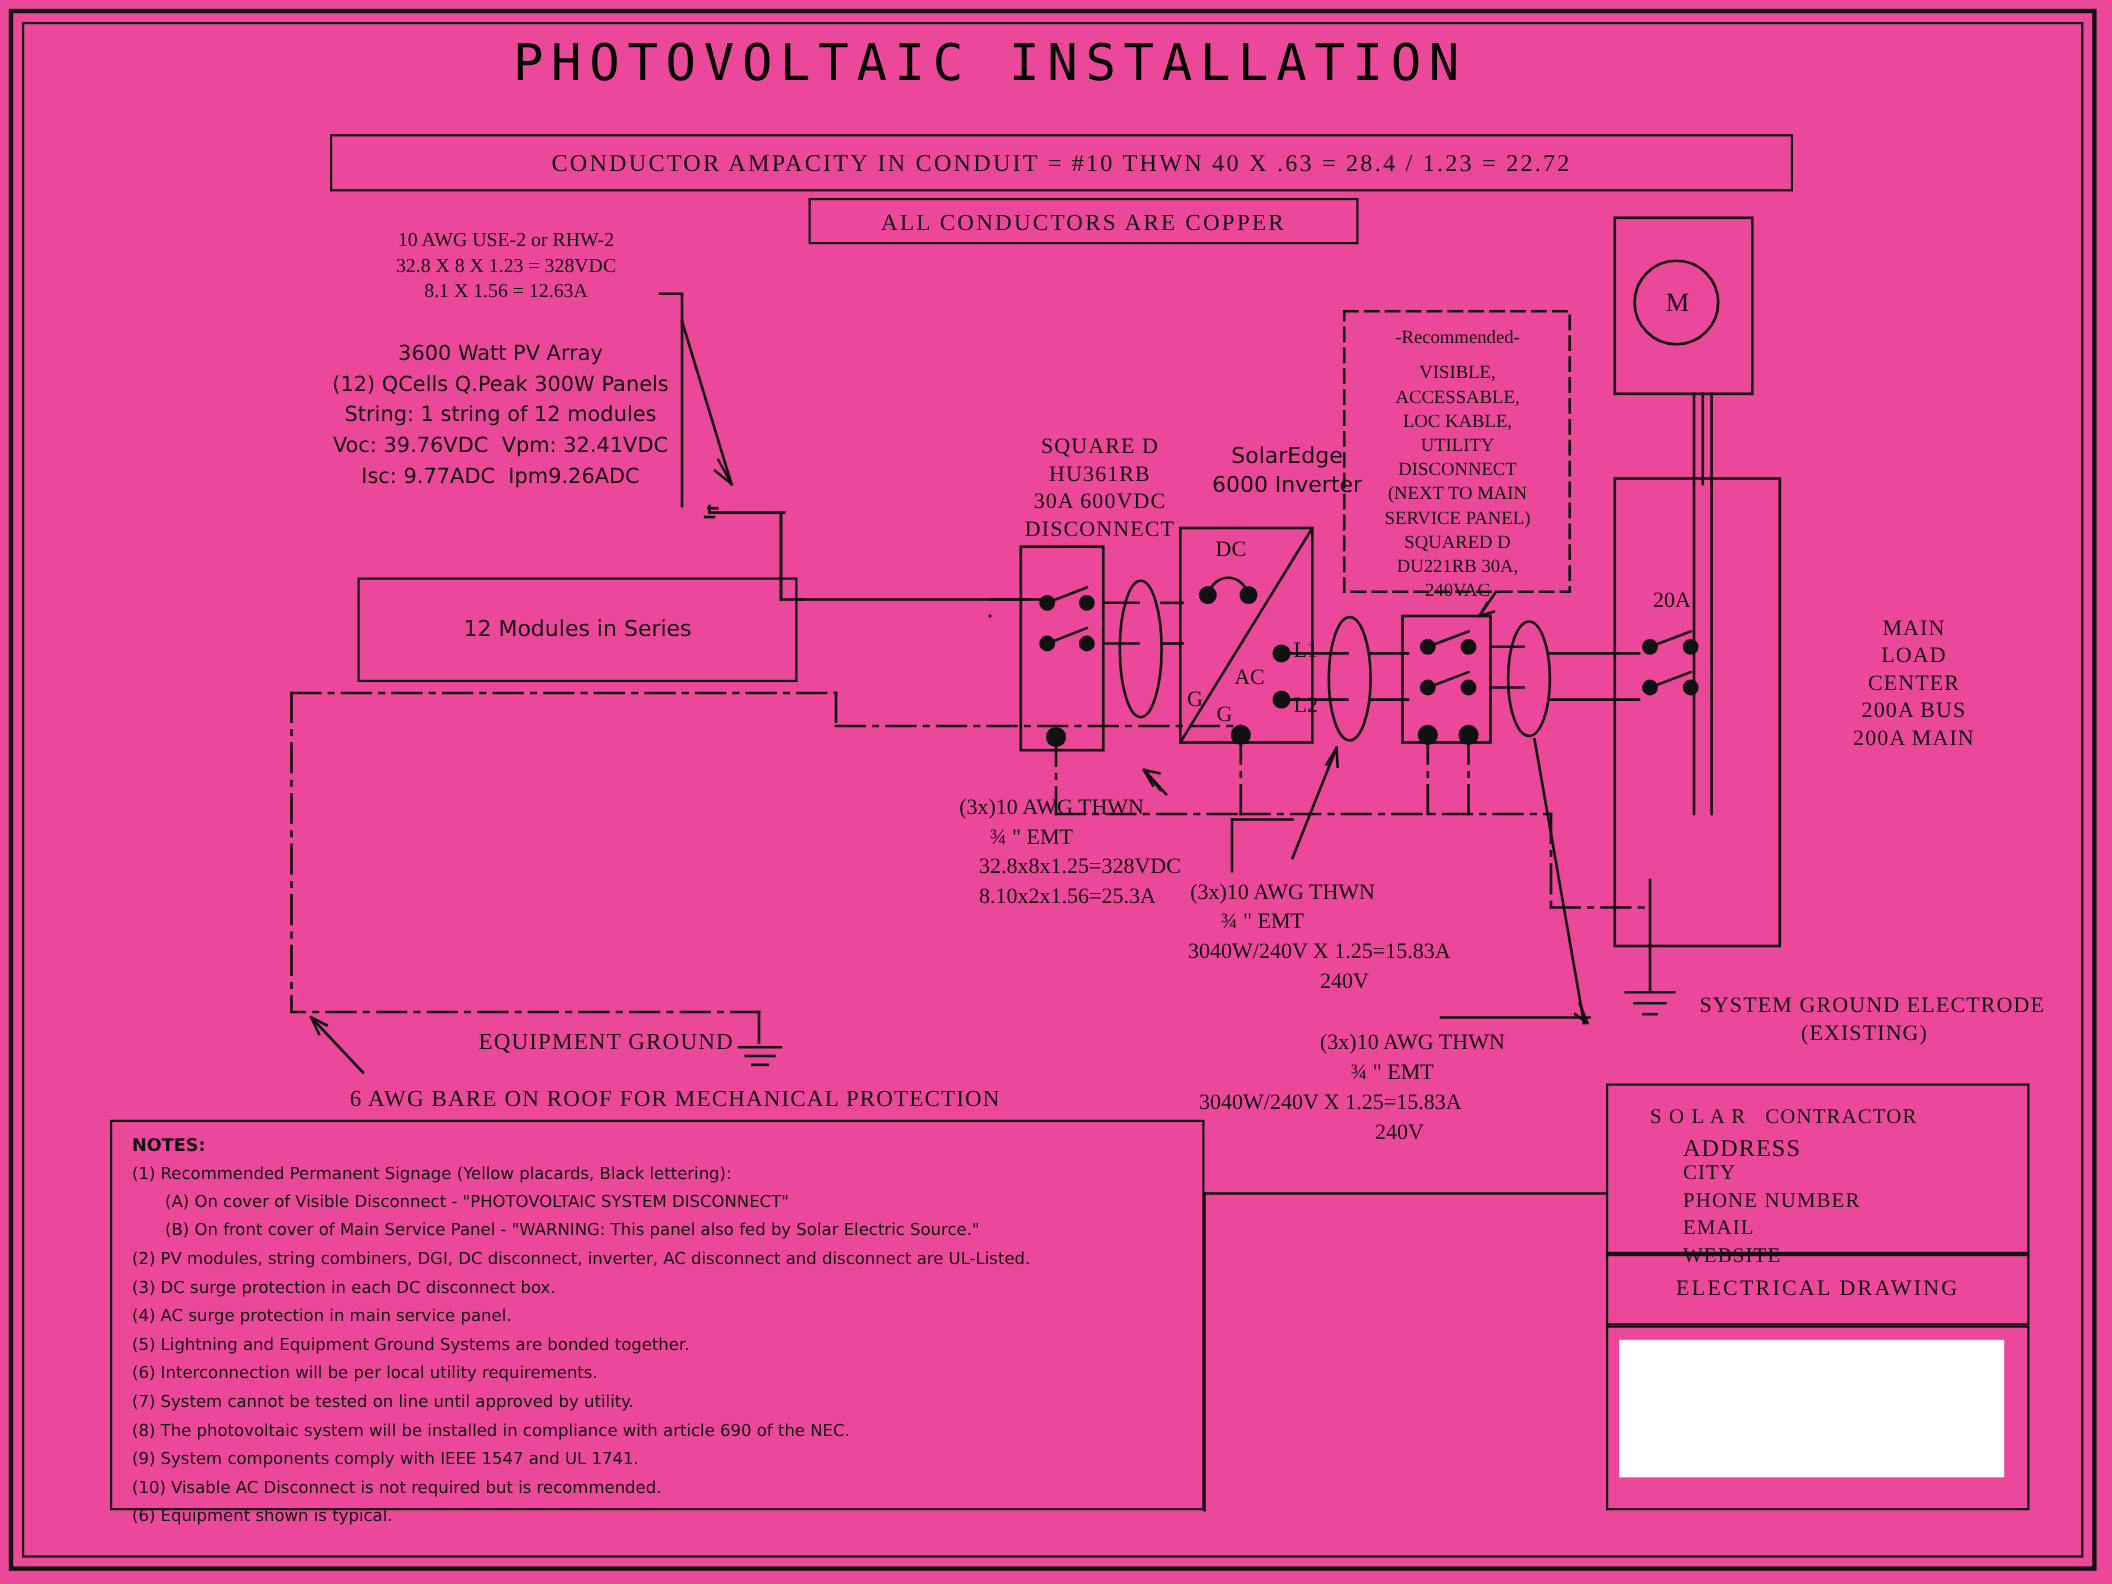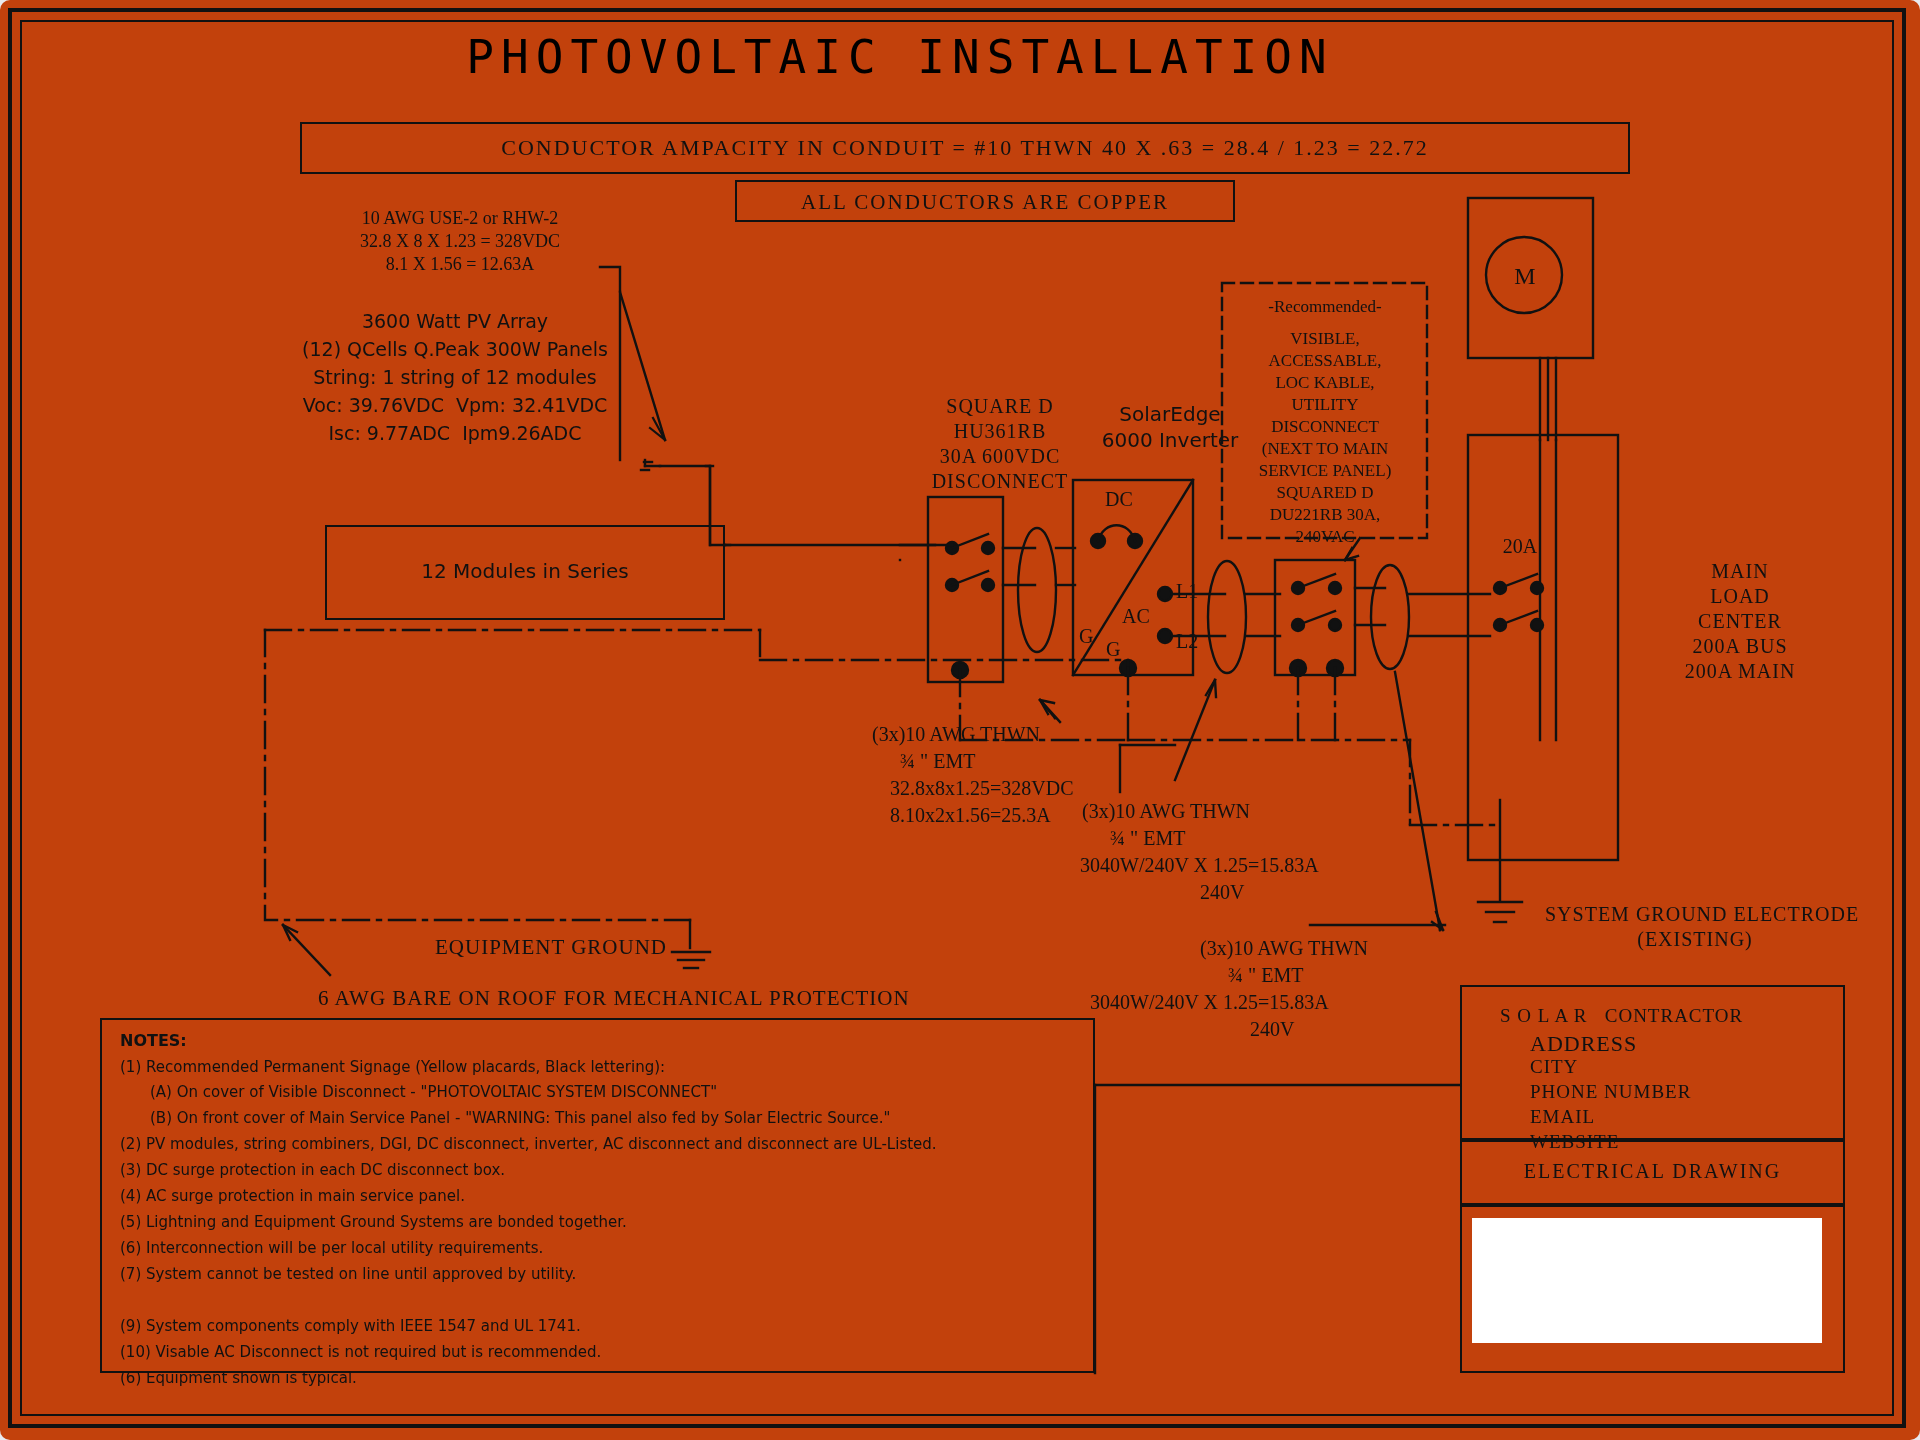--- a/index.html
+++ b/index.html
@@ -1,17 +1,17 @@
 <!DOCTYPE html>
 <html><head>
 <meta charset="utf-8">
 <style>
   html,body{margin:0;padding:0;background:#e9e9ee;}
   body{width:1920px;height:1440px;font-family:"DejaVu Sans",sans-serif;}
-  #sheet{position:relative;width:1920px;height:1440px;background:#c2410c;overflow:hidden;border-radius:10px;}
+  #sheet{position:relative;width:1920px;height:1440px;background:#ec4899;overflow:hidden;}
   .border-outer{position:absolute;left:8px;top:8px;width:1898px;height:1420px;border:4px solid #111;box-sizing:border-box;}
   .border-inner{position:absolute;left:20px;top:20px;width:1874px;height:1396px;border:2px solid #111;box-sizing:border-box;}
   .abs{position:absolute;}
   .txt{position:absolute;color:#111;white-space:pre;line-height:1.18;}
   .mono{font-family:Liberation Serif, serif;}
   .sans{font-family:"DejaVu Sans",sans-serif;}
   .ctr{text-align:center;}
   .box{position:absolute;border:2px solid #111;box-sizing:border-box;background:transparent;}
   .title{position:absolute;font-family:"DejaVu Sans Mono",monospace;letter-spacing:7px;}
   svg{position:absolute;left:0;top:0;}
@@ -105,20 +105,21 @@
   <div class="txt sans" style="left:120px;top:1032px;font-size:16px;font-weight:bold;">NOTES:</div>
   <div class="txt sans" style="left:120px;top:1059px;font-size:15px;">(1) Recommended Permanent Signage (Yellow placards, Black lettering):</div>
   <div class="txt sans" style="left:150px;top:1084px;font-size:15px;">(A) On cover of Visible Disconnect - "PHOTOVOLTAIC SYSTEM DISCONNECT"</div>
   <div class="txt sans" style="left:150px;top:1110px;font-size:15px;">(B) On front cover of Main Service Panel - "WARNING: This panel also fed by Solar Electric Source."</div>
   <div class="txt sans" style="left:120px;top:1136px;font-size:15px;">(2) PV modules, string combiners, DGI, DC disconnect, inverter, AC disconnect and disconnect are UL-Listed.</div>
   <div class="txt sans" style="left:120px;top:1162px;font-size:15px;">(3) DC surge protection in each DC disconnect box.</div>
   <div class="txt sans" style="left:120px;top:1188px;font-size:15px;">(4) AC surge protection in main service panel.</div>
   <div class="txt sans" style="left:120px;top:1214px;font-size:15px;">(5) Lightning and Equipment Ground Systems are bonded together.</div>
   <div class="txt sans" style="left:120px;top:1240px;font-size:15px;">(6) Interconnection will be per local utility requirements.</div>
   <div class="txt sans" style="left:120px;top:1266px;font-size:15px;">(7) System cannot be tested on line until approved by utility.</div>
+  <div class="txt sans" style="left:120px;top:1292px;font-size:15px;">(8) The photovoltaic system will be installed in compliance with article 690 of the NEC.</div>
   <div class="txt sans" style="left:120px;top:1318px;font-size:15px;">(9) System components comply with IEEE 1547 and UL 1741.</div>
   <div class="txt sans" style="left:120px;top:1344px;font-size:15px;">(10) Visable AC Disconnect is not required but is recommended.</div>
   <div class="txt sans" style="left:120px;top:1370px;font-size:15px;">(6) Equipment shown is typical.</div>
 
   <div class="box" style="left:1460px;top:985px;width:385px;height:155px;"></div>
   <div class="txt mono" style="left:1500px;top:1005px;font-size:19px;letter-spacing:1px;">S O L A R   CONTRACTOR</div>
   <div class="txt mono" style="left:1530px;top:1031px;font-size:22px;letter-spacing:1px;">ADDRESS</div>
   <div class="txt mono" style="left:1530px;top:1056px;font-size:19px;letter-spacing:1px;">CITY</div>
   <div class="txt mono" style="left:1530px;top:1081px;font-size:19px;letter-spacing:1px;">PHONE NUMBER</div>
   <div class="txt mono" style="left:1530px;top:1106px;font-size:19px;letter-spacing:1px;">EMAIL</div>

